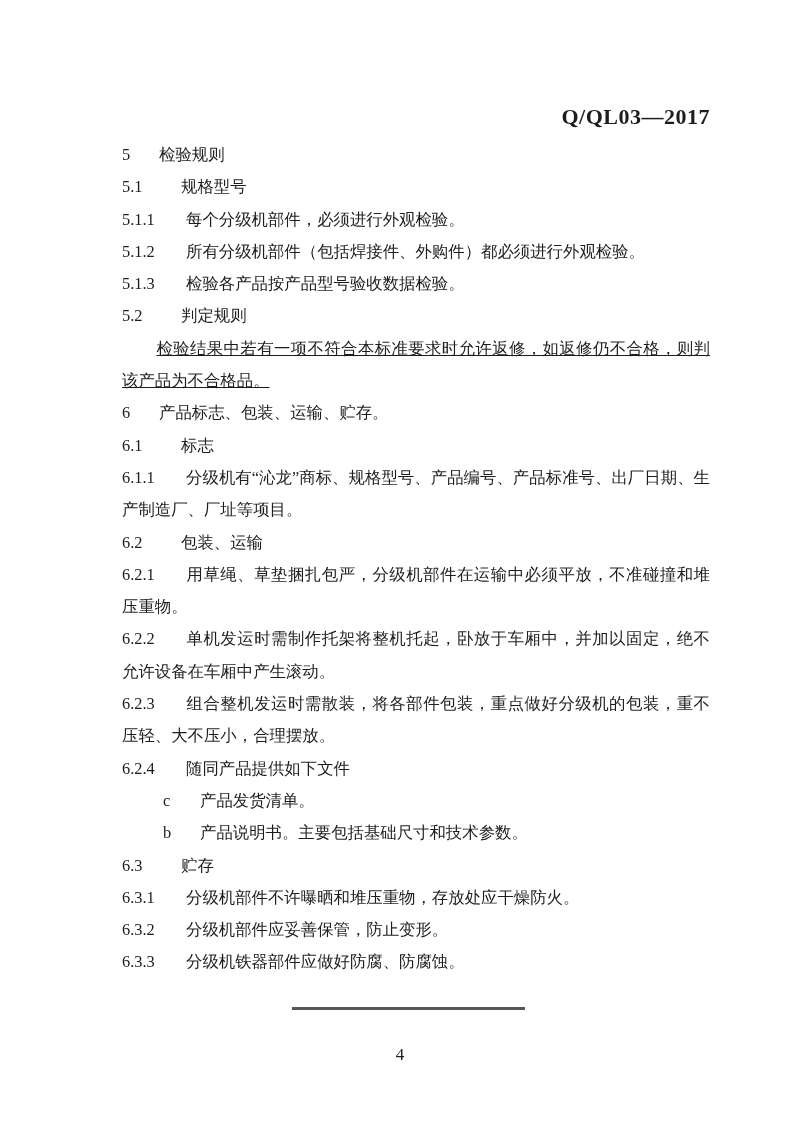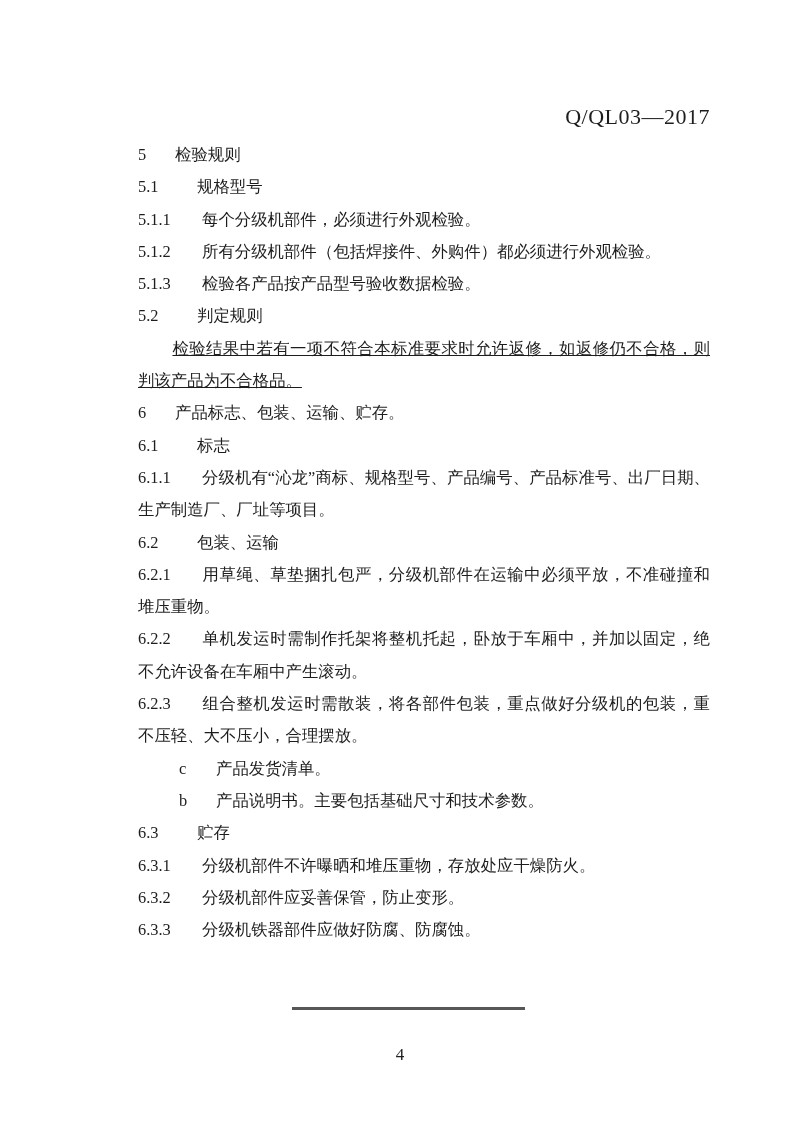--- a/index.html
+++ b/index.html
@@ -18,30 +18,31 @@
   }
   .doc-header {
     position: absolute;
     top: 104px;
     left: 122px;
     width: 588px;
     text-align: right;
     font-size: 22px;
     letter-spacing: 0.5px;
     white-space: nowrap;
+    font-weight: bold;
   }
   .content {
     position: absolute;
     left: 122px;
     top: 139px;
     width: 588px;
     font-size: 16.4px;
     line-height: 32.3px;
   }
-  .line { text-align: justify; margin-left: 16px; }
+  .line { text-align: justify; }
   .num { display: inline-block; vertical-align: baseline; }
   .lv1 .num { min-width: 37px; }
   .lv2 .num { min-width: 59px; }
   .lv3 .num { min-width: 64px; }
   .letter .num { margin-left: 41px; min-width: 37px; }
   .para { text-indent: 2.1em; text-decoration: underline; }
   .end-divider {
     position: absolute;
     left: 292px;
     top: 1007px;
@@ -88,20 +89,21 @@
     <div class="line lv3"><span class="num">6.1.1</span><span>分级机有“沁龙”商标、规格型号、产品编号、产品标准号、出厂日期、生产制造厂、厂址等项目。</span></div>
 
     <div class="line lv2"><span class="num">6.2</span><span>包装、运输</span></div>
 
     <div class="line lv3"><span class="num">6.2.1</span><span>用草绳、草垫捆扎包严，分级机部件在运输中必须平放，不准碰撞和堆压重物。</span></div>
 
     <div class="line lv3"><span class="num">6.2.2</span><span>单机发运时需制作托架将整机托起，卧放于车厢中，并加以固定，绝不允许设备在车厢中产生滚动。</span></div>
 
     <div class="line lv3"><span class="num">6.2.3</span><span>组合整机发运时需散装，将各部件包装，重点做好分级机的包装，重不压轻、大不压小，合理摆放。</span></div>
 
+    <div class="line lv3"><span class="num">6.2.4</span><span>随同产品提供如下文件</span></div>
 
 
     <div class="line letter"><span class="num">c</span><span>产品发货清单。</span></div>
 
     <div class="line letter"><span class="num">b</span><span>产品说明书。主要包括基础尺寸和技术参数。</span></div>
 
     <div class="line lv2"><span class="num">6.3</span><span>贮存</span></div>
 
     <div class="line lv3"><span class="num">6.3.1</span><span>分级机部件不许曝晒和堆压重物，存放处应干燥防火。</span></div>
 

